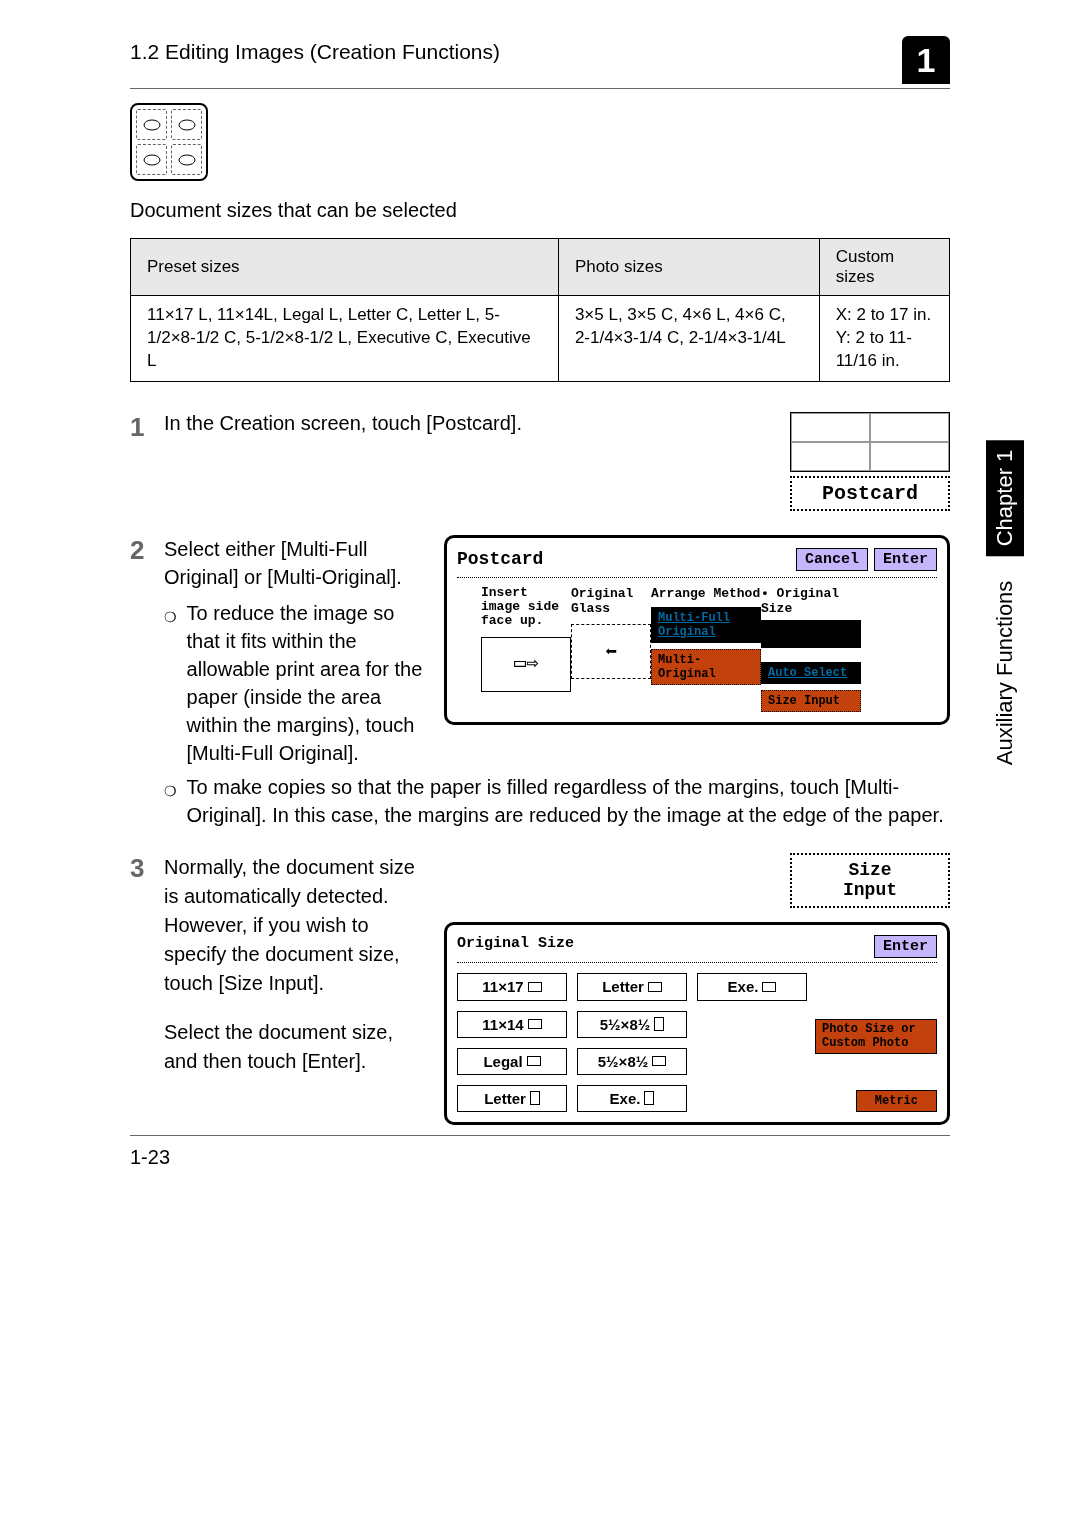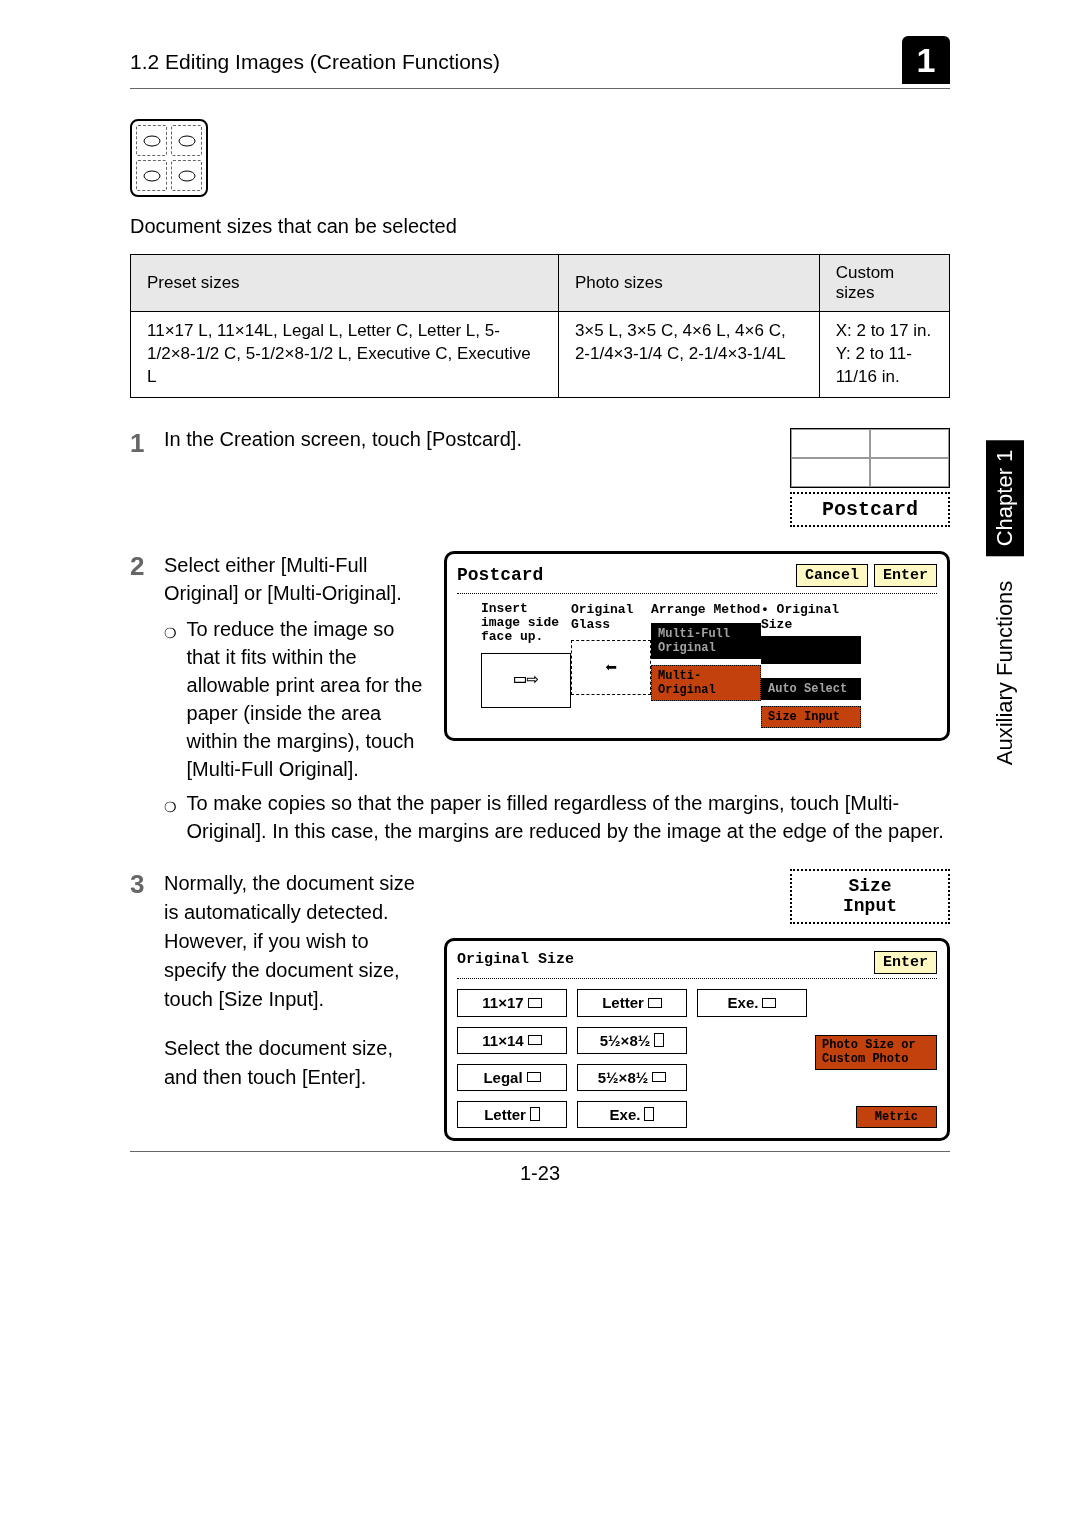--- a/index.html
+++ b/index.html
@@ -1,18 +1,18 @@
 <!DOCTYPE html>
 <html><head>
 <meta charset="utf-8">
 <style>
   * { box-sizing: border-box; margin: 0; padding: 0; }
   body { font-family: Arial, Helvetica, sans-serif; font-size: 20px; color: #000; background: #fff; width: 1080px; position: relative; }
   .page { padding: 40px 130px 60px 130px; position: relative; }
-  .header-row { display: flex; align-items: center; border-bottom: 1px solid #666; padding-bottom: 4px; margin-bottom: 30px; }
+  .header-row { display: flex; align-items: flex-start; border-bottom: 1px solid #666; padding-bottom: 4px; margin-bottom: 14px; }
   .header-text { flex: 1; font-size: 21px; }
   .badge { width: 48px; height: 48px; background: #000; color: #fff; font-size: 34px; font-weight: bold; display: flex; align-items: center; justify-content: center; border-radius: 6px 6px 0 0; margin-top: -4px; }
   .intro-row { display: flex; gap: 20px; margin-bottom: 18px; }
   .icon-box { width: 78px; height: 78px; border: 2px solid #000; border-radius: 8px; padding: 4px; display: flex; flex-direction: column; gap: 4px; flex-shrink: 0; }
   .icon-row { flex: 1; display: flex; gap: 4px; }
   .icon-cell { flex: 1; border: 1px dashed #666; border-radius: 2px; display:flex; align-items:center; justify-content:center; }
   .intro-text { flex: 1; }
   .intro-heading { font-weight: bold; margin-bottom: 10px; font-size: 21px; }
   .intro-para { line-height: 1.4; }
   .doc-sizes-label { margin-bottom: 16px; }
@@ -22,40 +22,40 @@
   .step { display: flex; gap: 14px; margin-bottom: 24px; }
   .step-num { font-size: 26px; font-weight: bold; color: #666; width: 20px; flex-shrink: 0; }
   .step-body { flex: 1; }
   .step-two-col { display: flex; gap: 20px; }
   .step-left { flex: 0 0 260px; }
   .step-right { flex: 1; }
   .bullet-item { display: flex; gap: 10px; margin-top: 8px; line-height: 1.4; }
   .bullet-mark::before { content: "❍"; font-size: 14px; position: relative; top: 2px; }
   .side-tab { position: absolute; right: 56px; top: 440px; writing-mode: vertical-rl; transform: rotate(180deg); font-size: 22px; display: flex; align-items: center; gap: 24px; }
   .side-box { background: #000; color: #fff; padding: 10px 6px; }
-  .footer { text-align: center; border-top: 1px solid #666; margin-top: 60px; padding-top: 10px; position: absolute; left:130px; right:130px; bottom: 40px;}
+  .footer { text-align: left; border-top: 1px solid #666; margin-top: 60px; padding-top: 10px; position: absolute; left:130px; right:130px; bottom: 40px;}
   
   .ts-small { width: 160px; margin-left: auto; }
   .ts-small-grid { border: 1px solid #000; height: 60px; display: grid; grid-template-columns: 1fr 1fr; grid-template-rows: 1fr 1fr; margin-bottom: 4px; }
   .ts-small-grid div { border: 1px solid #999; }
   .ts-small-label { border: 2px dotted #000; text-align: center; font-family: "Courier New", monospace; font-weight: bold; padding: 4px; }
   .panel { border: 3px solid #000; border-radius: 10px; padding: 10px; font-family: "Courier New", monospace; font-size: 15px; }
   .panel-row1 { display: flex; justify-content: space-between; align-items: center; border-bottom: 1px dotted #000; padding-bottom: 6px; margin-bottom: 8px;}
   .panel-title { font-weight: bold; font-size: 18px;}
   .panel-btns { display: flex; gap: 6px; }
-  .pbtn { border: 1.5px solid #000; padding: 2px 8px; font-weight: bold; background:#fef9c3;}
+  .pbtn { border: 1.5px solid #000; padding: 2px 8px; font-weight: bold; background:#c4b5fd;}
   .panel-mid { display: flex; gap: 0; align-items: flex-start; margin-left: 24px; }
   .col-a { width: 90px; font-weight: bold; font-size:13px; line-height:1.1;}
   .col-b { width: 80px; font-weight: bold; font-size:13px;}
   .col-c { width: 110px; font-weight: bold; font-size:13px;}
   .col-d { width: 100px; font-weight: bold; }
   .mini-diag { border:1px solid #000; height:55px; margin-top:8px; display:flex; align-items:center; justify-content:center; font-size:20px;}
   .mbtn { border:1.5px solid #000; padding:3px 6px; margin-top:6px; font-size:12px; font-weight:bold; display:inline-block; background:#c2410c;}
   .mbtn.wide { display:block; }
-  .mbtn.dark { background:#000; color:#a3a3a3; }
+  .mbtn.dark { background:#000; color:#0369a1;text-decoration:underline; }
   .mbtn.dot { border-style: dotted; }
   .panel-os { display:flex; justify-content:space-between; border-bottom:1px dotted #000; padding-bottom:4px; margin-bottom:10px;}
   .size-grid { display:grid; grid-template-columns: repeat(3,110px); gap:10px 10px; }
   .szbtn { border:1.5px solid #000; padding:4px 6px; font-family:Arial,sans-serif; font-weight:bold; font-size:15px; text-align:center; background:#fff; display:flex; align-items:center; justify-content:center; gap:4px;}
   .orient { width:14px; height:10px; border:1.5px solid #000; display:inline-block;}
   .orient.p { width:10px; height:14px;}
   .right-col-btns { display:flex; flex-direction:column; gap:30px; align-items:flex-end; padding-top:40px;}
   .step3-right-ts { width:160px; border:2px dotted #000; text-align:center; font-family:"Courier New",monospace; font-weight:bold; padding:6px; margin-bottom:14px; margin-left:auto; font-size:18px; line-height:1.1;}
   .panel2-body { display:flex; gap:8px;}
 </style>

